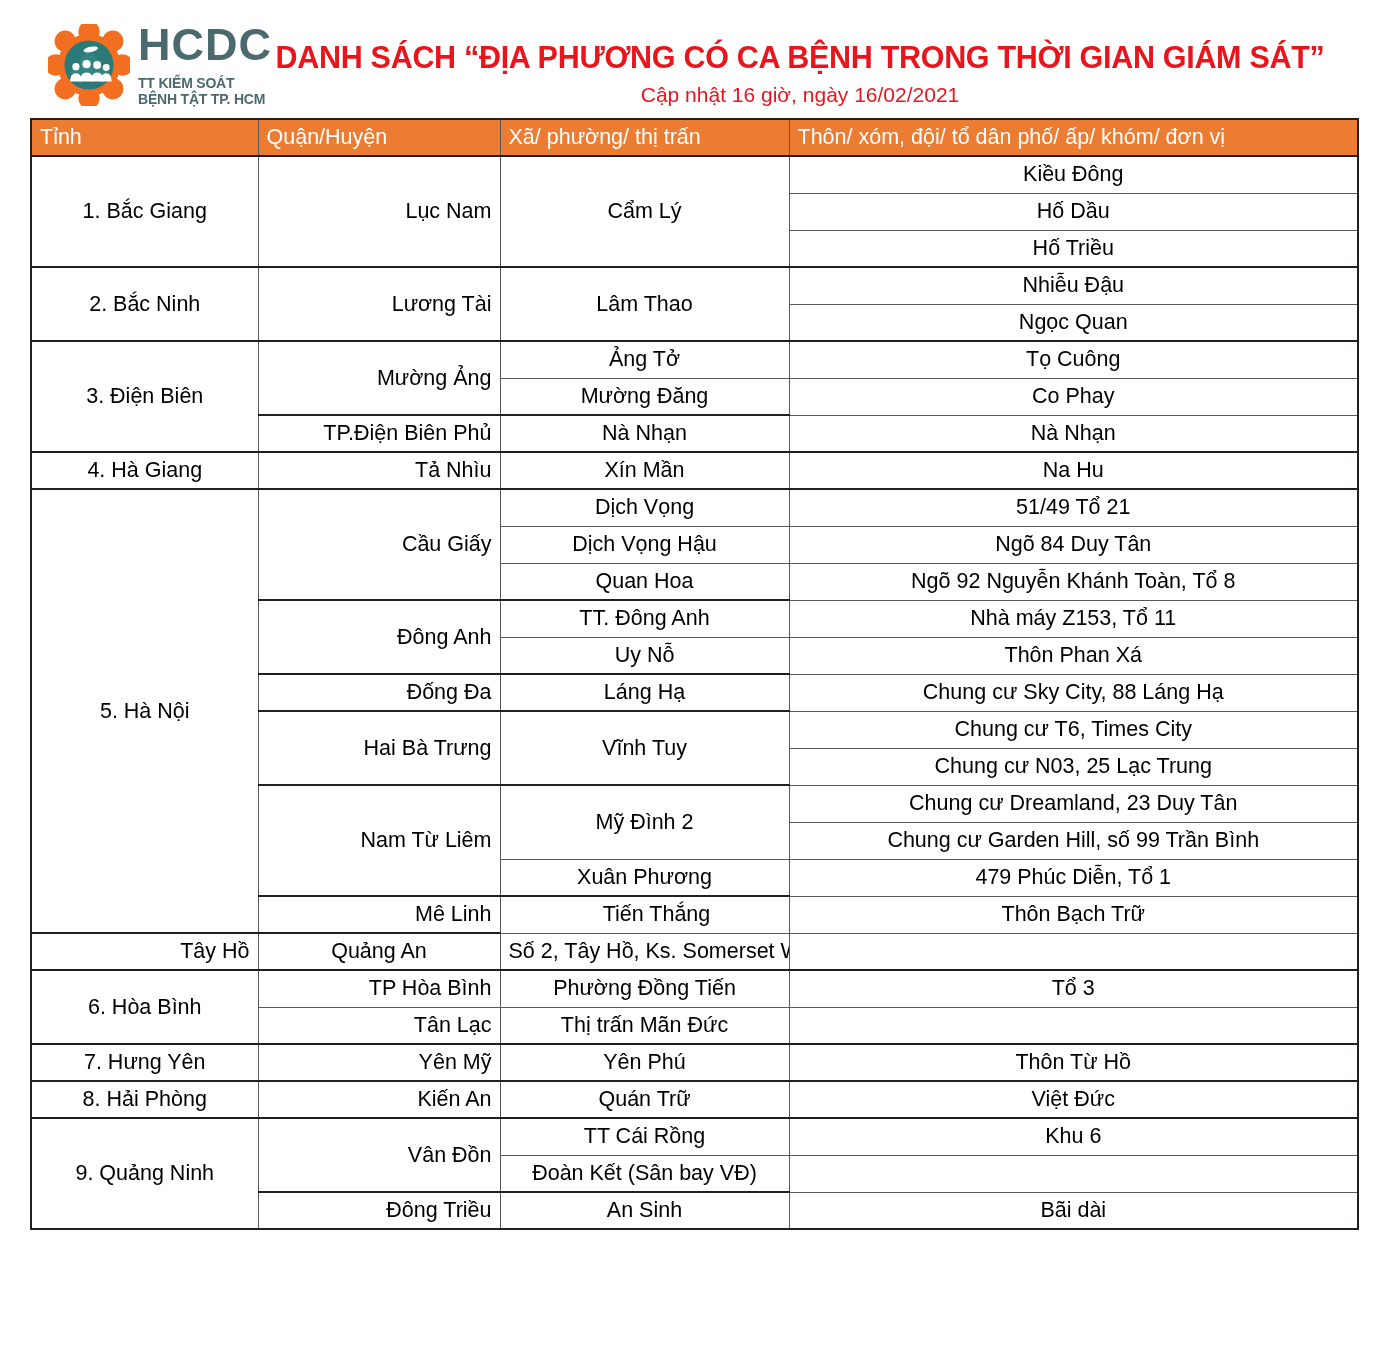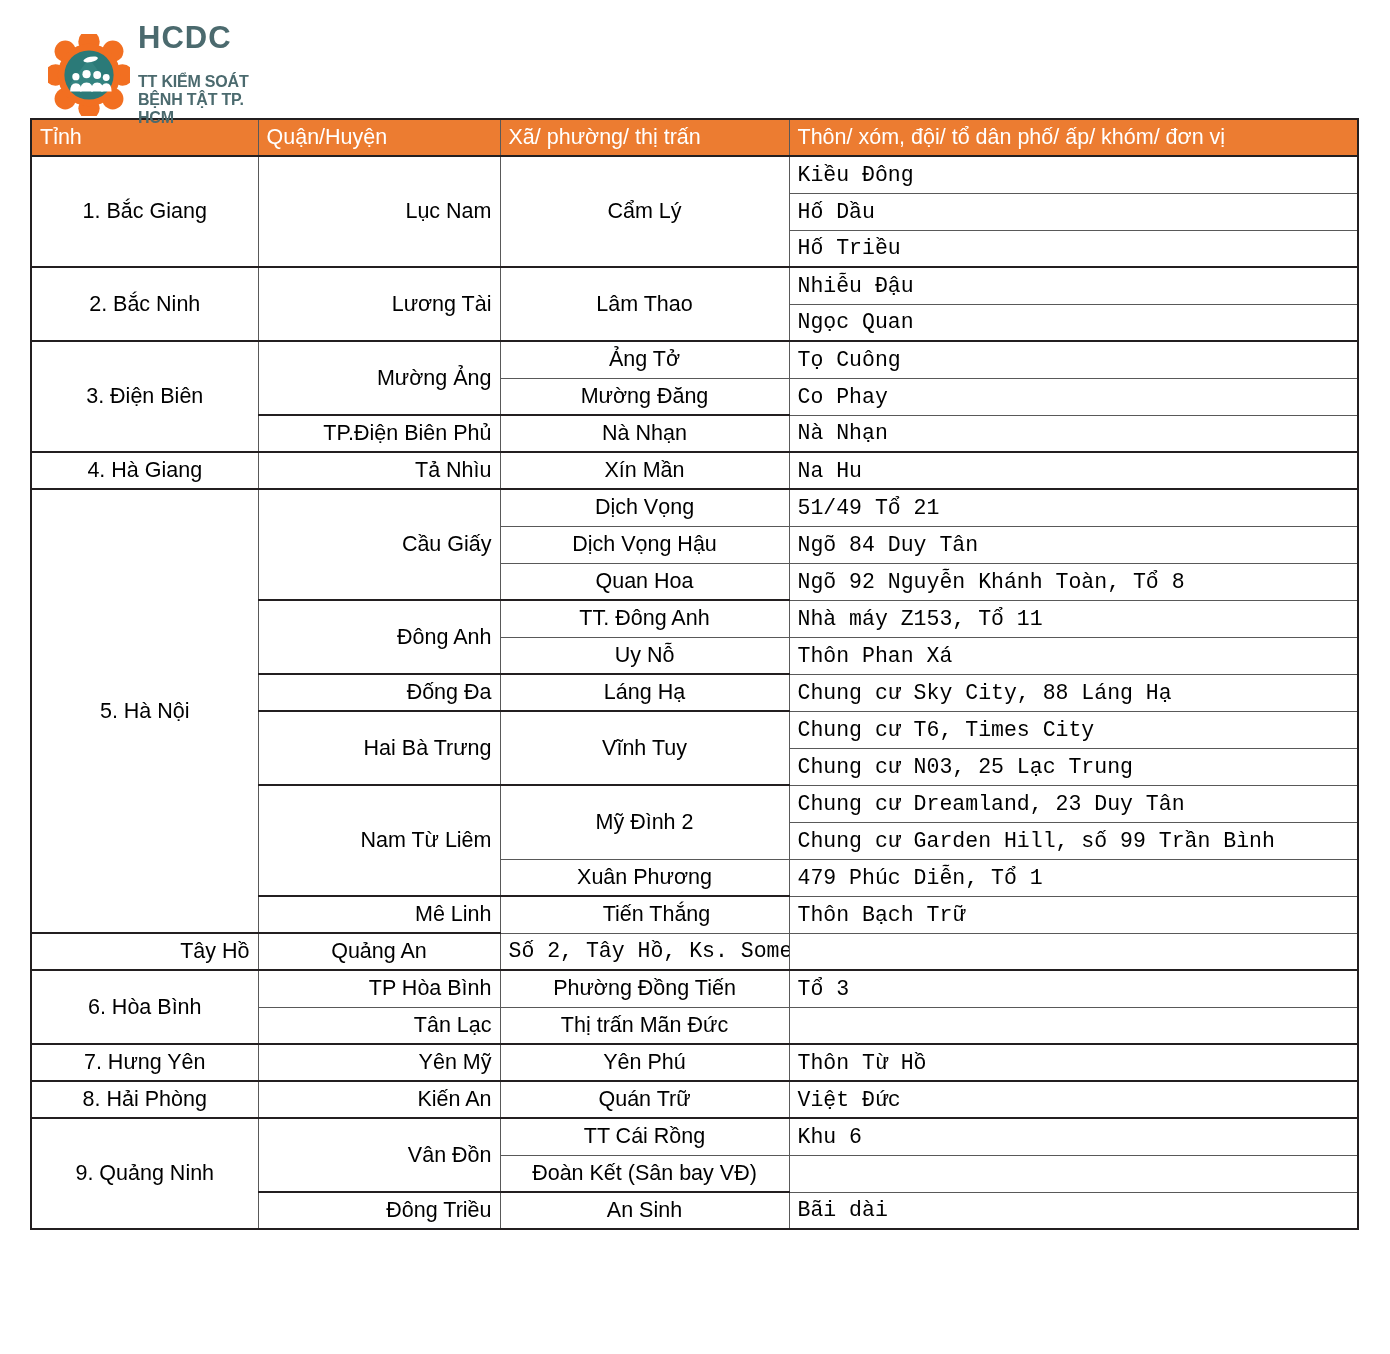--- a/index.html
+++ b/index.html
@@ -38,32 +38,32 @@
     flex: 0 0 auto;
   }
   .logo-mark svg { display:block; }
   .logo-word {
     margin-left: 8px;
     display: flex;
     flex-direction: column;
     justify-content: center;
   }
   .logo-hcdc {
-    font-size: 31px;
+    font-size: 45px;
     font-weight: bold;
     letter-spacing: 1px;
     color: #4b6a6e;
     line-height: 1;
   }
   .logo-sub {
-    font-size: 16px;
+    font-size: 14px;
     font-weight: bold;
     color: #4b6a6e;
     letter-spacing: -0.2px;
-    margin-top: 20px;
+    margin-top: 8px;
   }
   .title-block {
     flex: 1 1 auto;
     text-align: center;
     padding-right: 60px;
     padding-top: 18px;
   }
   .main-title {
     color: #e8151d;
     font-weight: bold;
@@ -109,21 +109,21 @@
     font-weight: normal;
     border: 1px solid #231f20;
   }
   td.c-prov {
     text-align: center;
     font-weight: bold;
     font-size: 21.5px;
   }
   td.c-dist { text-align: right; }
   td.c-ward { text-align: center; }
-  td.c-detail { text-align: left; font-family: Liberation Mono, monospace; }
+  td.c-detail { text-align: center; }
 
   
   tr.group-start > td { border-top: 2px solid #231f20; }
   td.prov-cell { border-left: 2px solid #231f20; }
   td.detail-cell-right { border-right: 2px solid #231f20; }
 
   col.col-prov   { width: 227px; }
   col.col-dist   { width: 242px; }
   col.col-ward   { width: 289px; }
   col.col-detail { width: 569px; }
@@ -161,20 +161,24 @@
           <path d="M64.5 70 q0 -10 6.5 -10 q6.5 0 6.5 10 z"></path>
         </g>
       </svg>
     </div>
     <div class="logo-word">
       <div class="logo-hcdc">HCDC</div>
       <div class="logo-sub">TT KIỂM SOÁT BỆNH TẬT TP. HCM</div>
     </div>
   </div>
 
+  <div class="title-block">
+    <div class="main-title">DANH SÁCH “ĐỊA PHƯƠNG CÓ CA BỆNH TRONG THỜI GIAN GIÁM SÁT”</div>
+    <div class="sub-title">Cập nhật 16 giờ, ngày 16/02/2021</div>
+  </div>
 </div>
 
 <div class="table-wrap">
   <table class="data-table">
     <colgroup>
       <col class="col-prov">
       <col class="col-dist">
       <col class="col-ward">
       <col class="col-detail">
     </colgroup>

